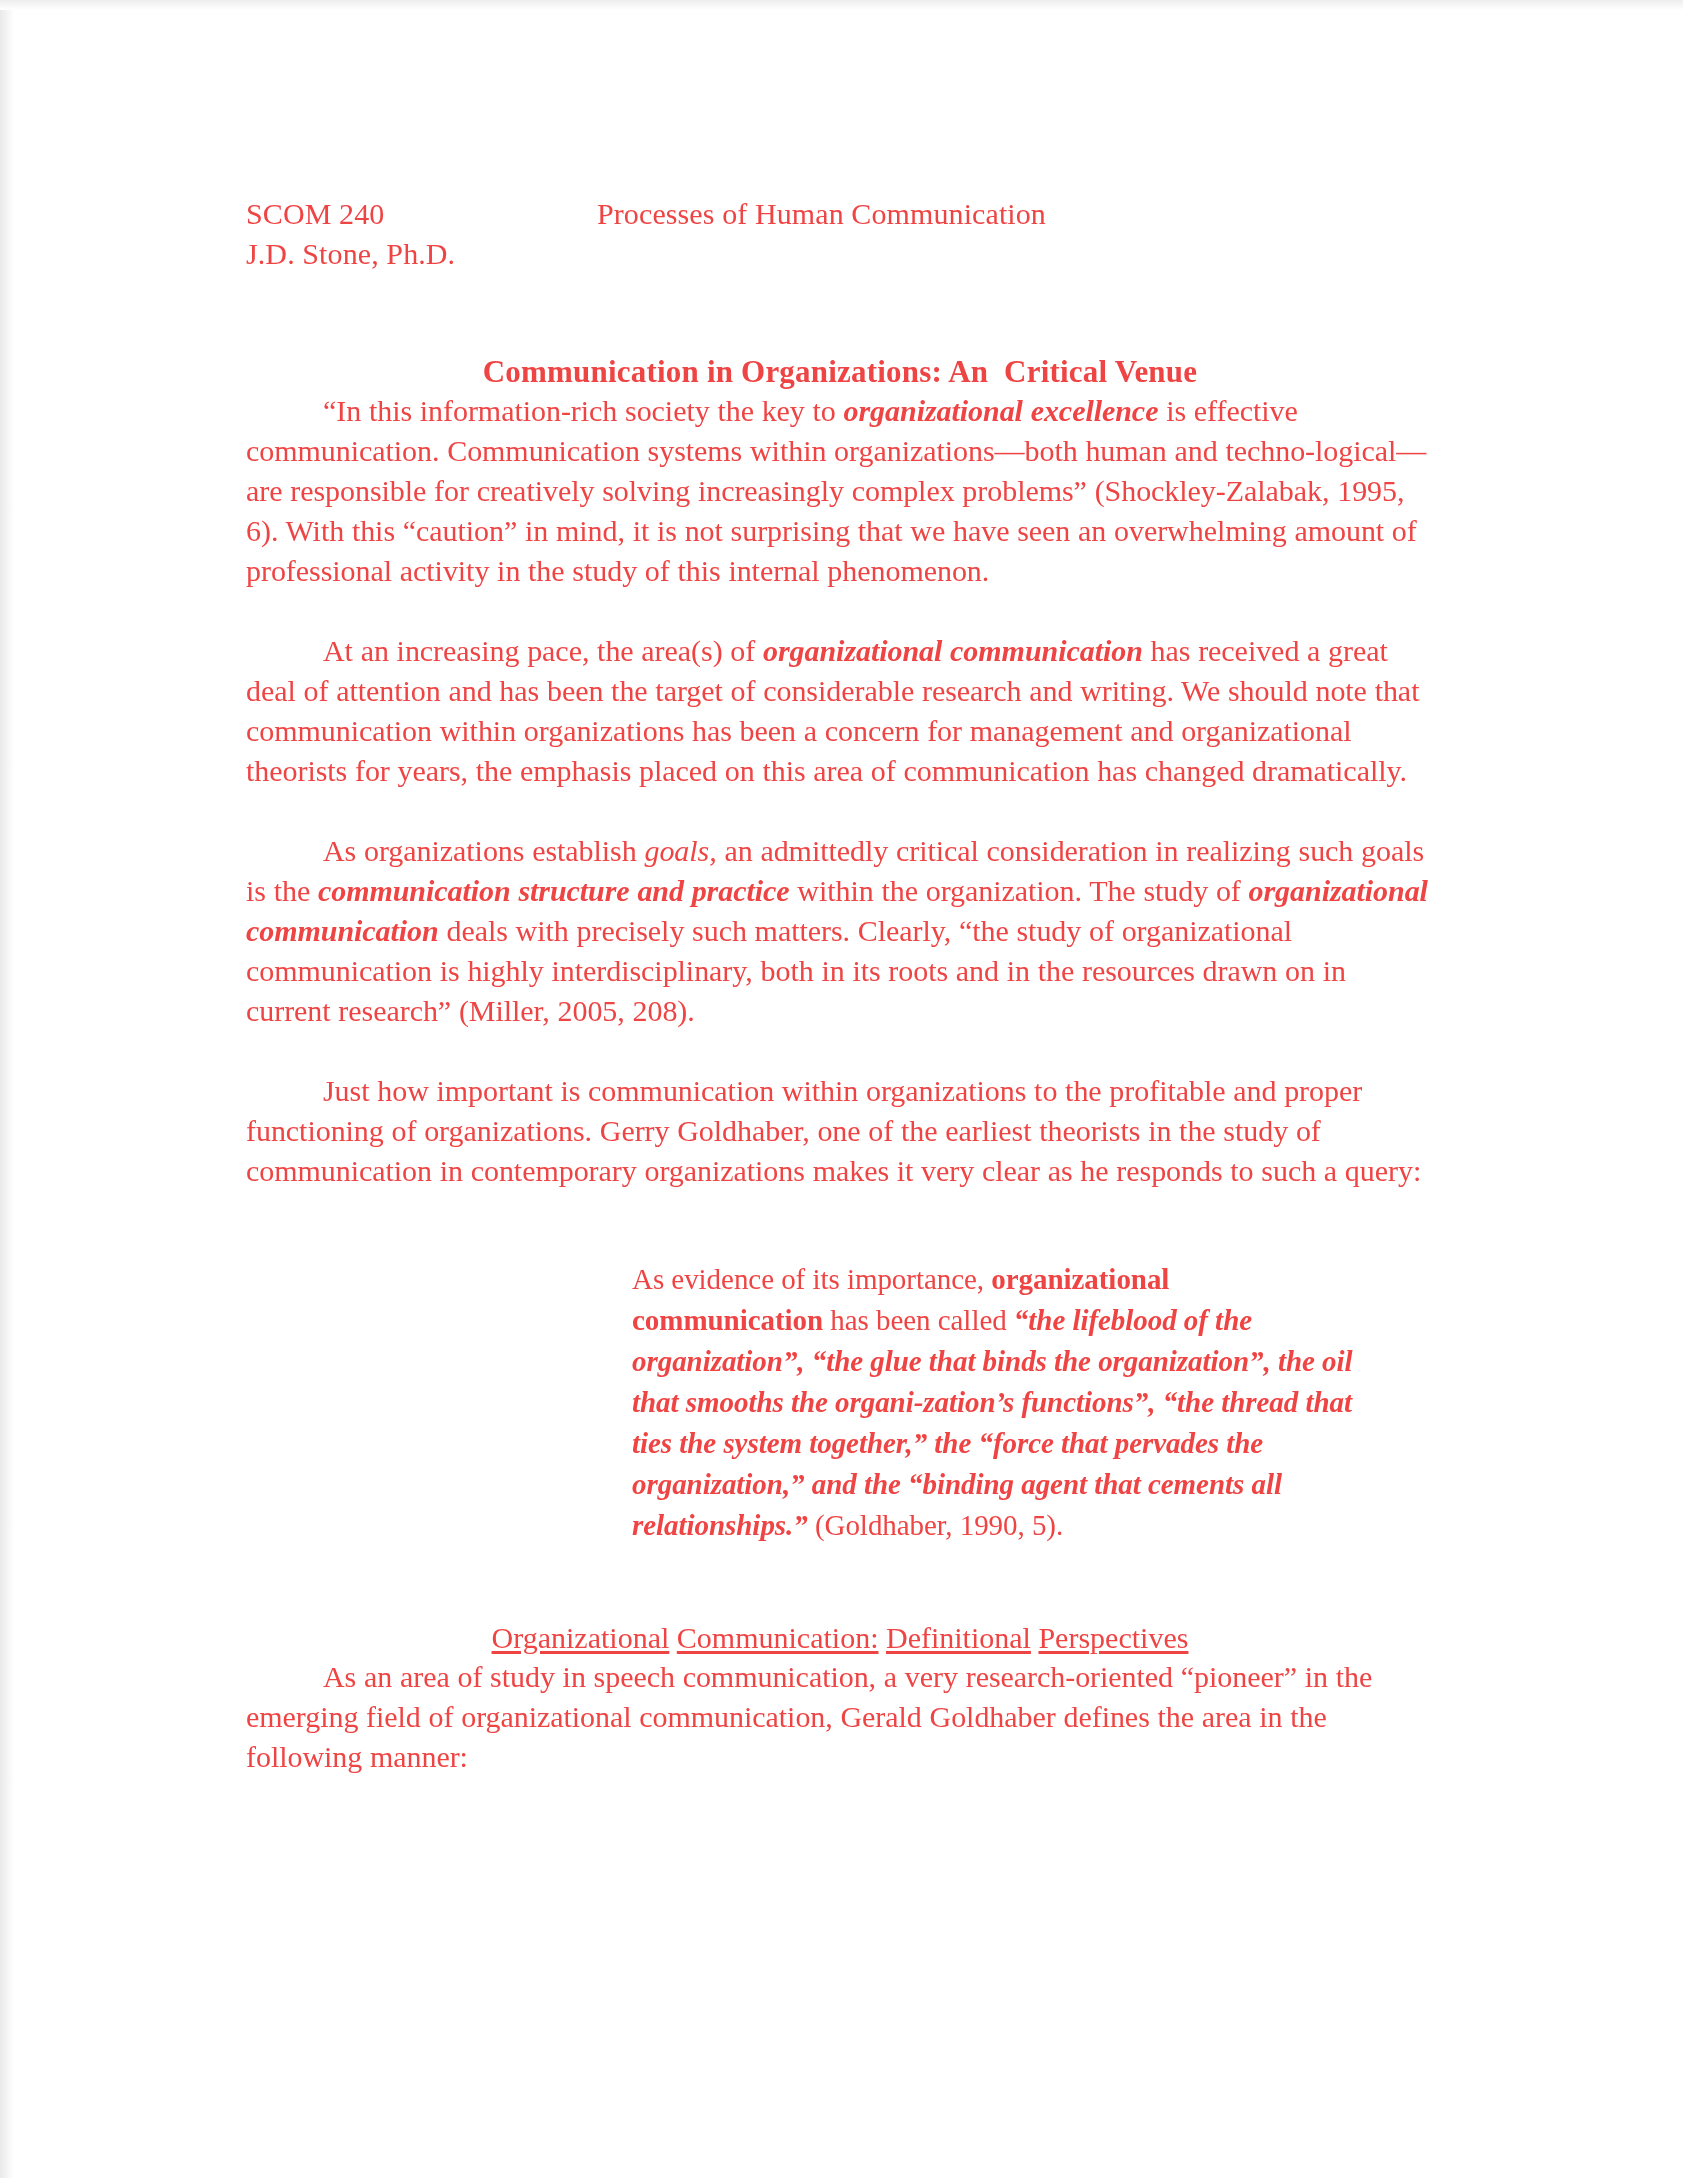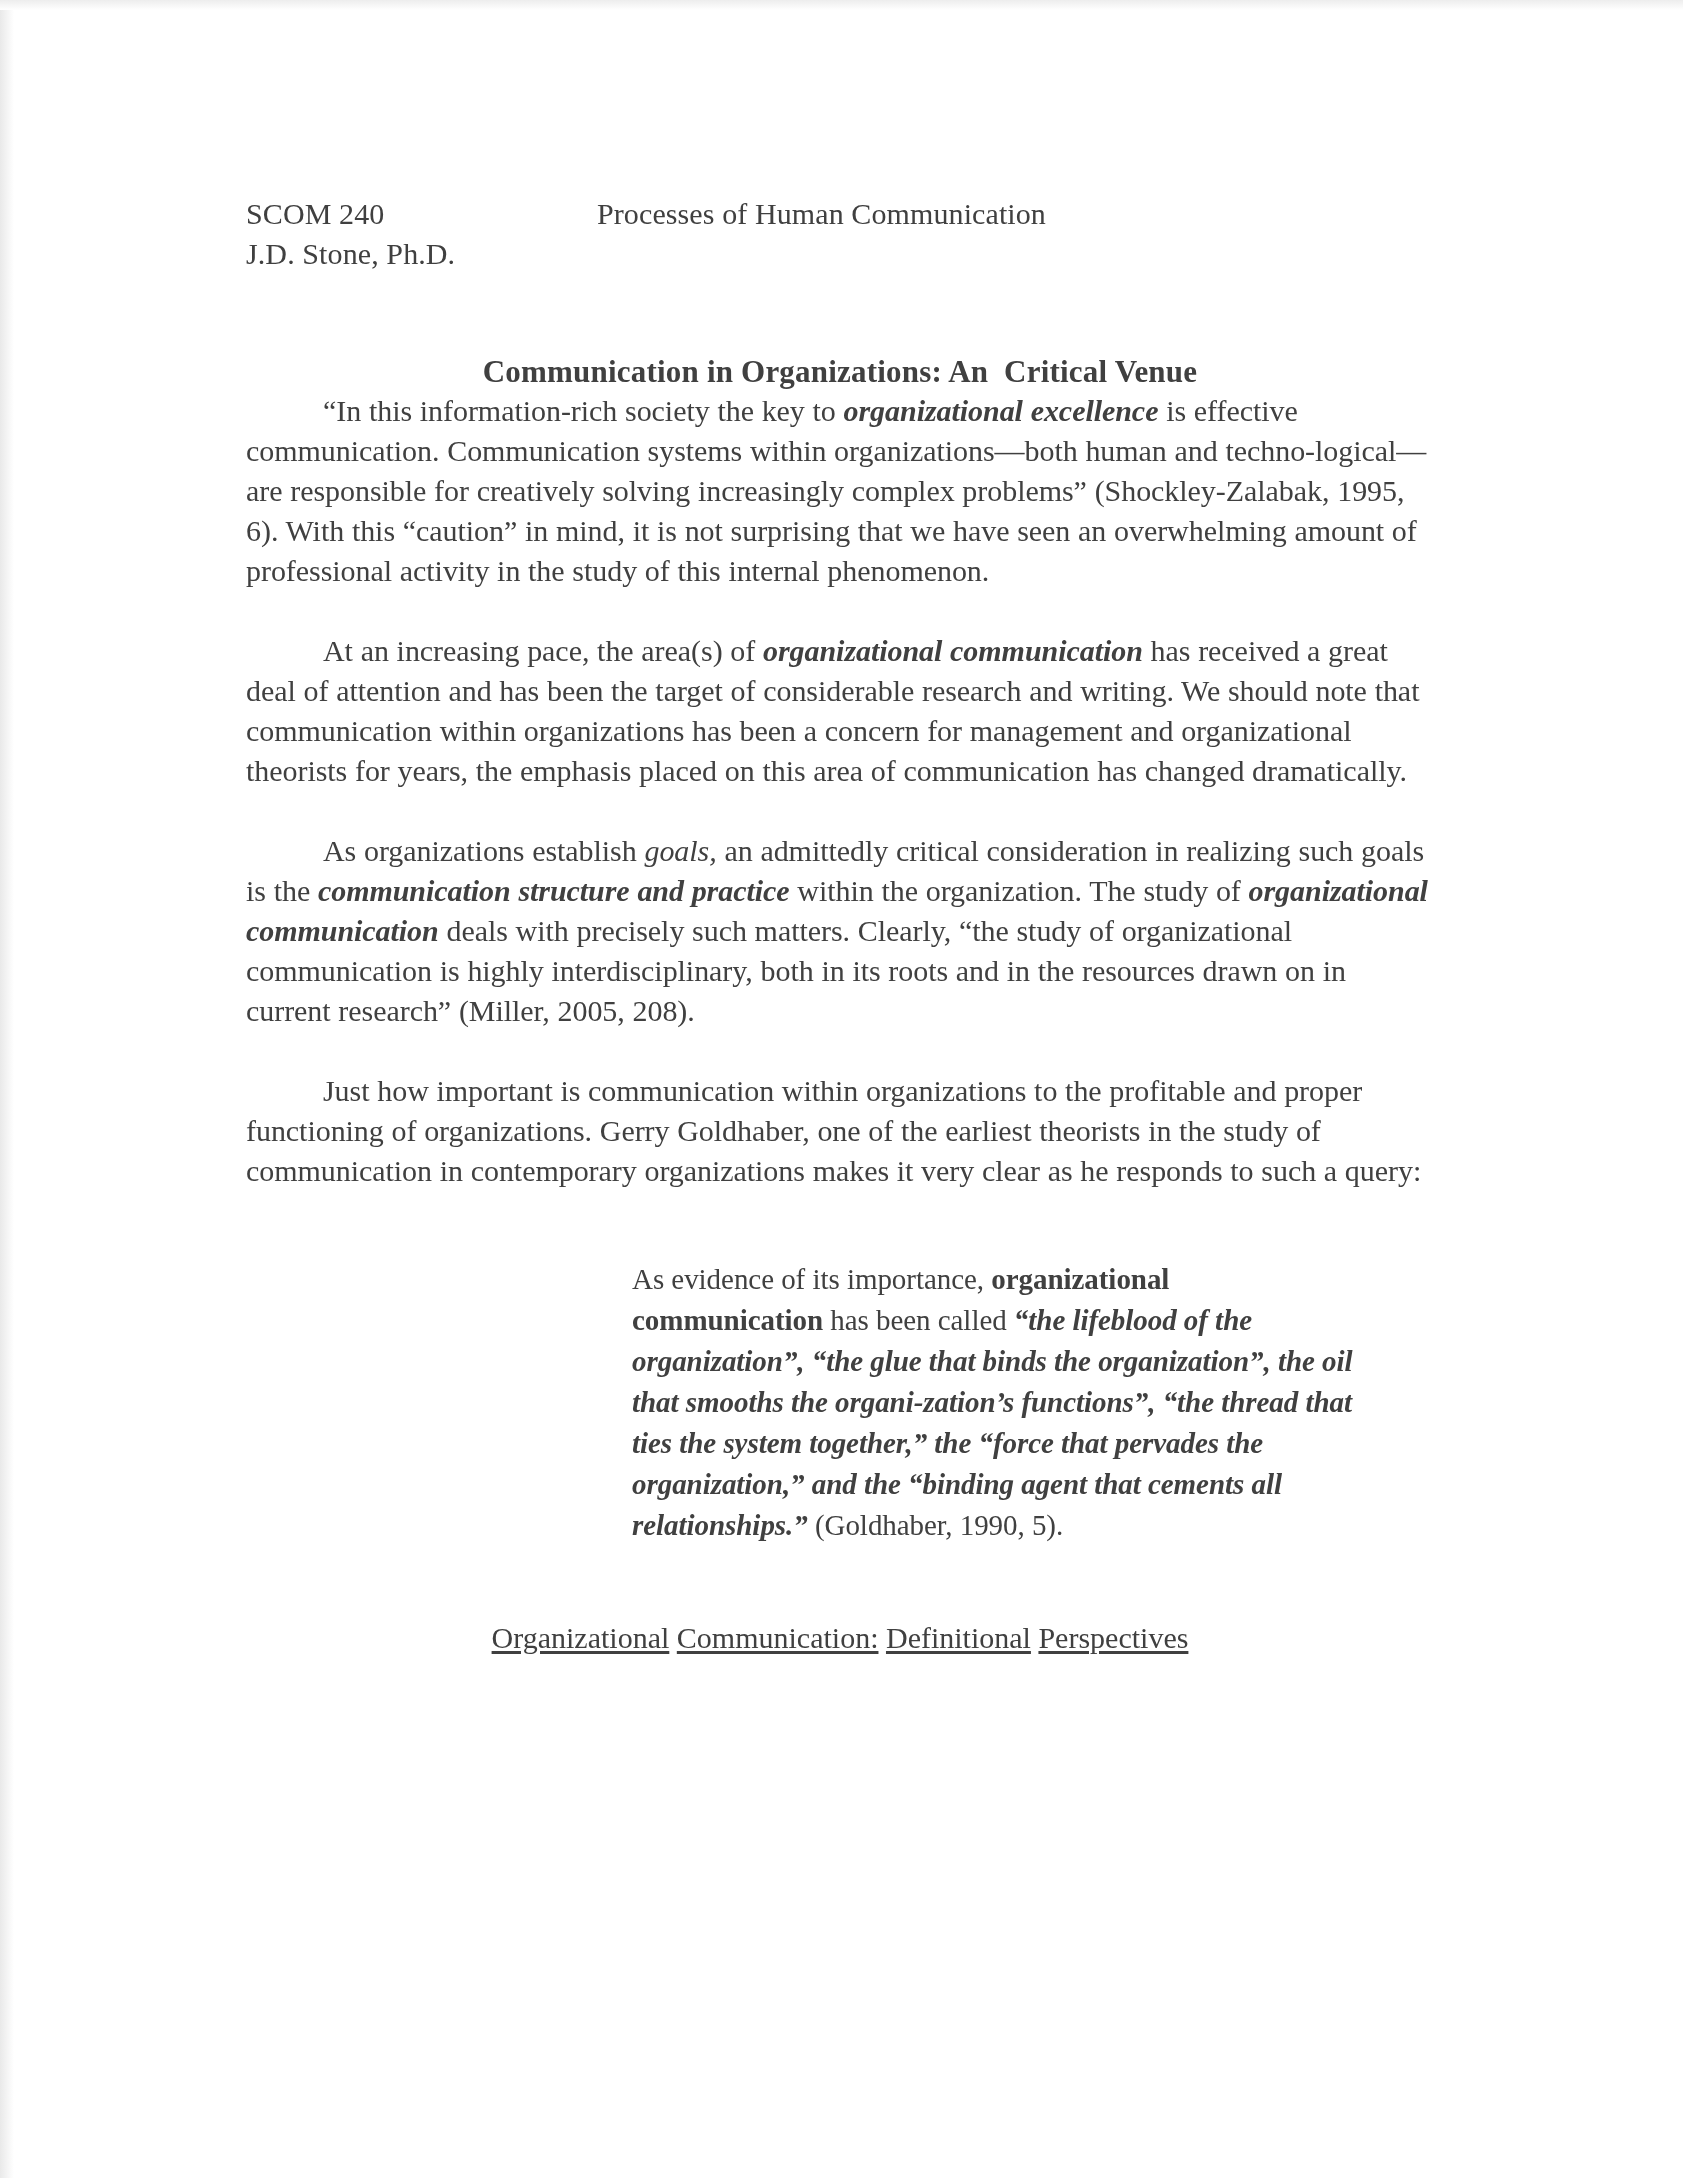--- a/index.html
+++ b/index.html
@@ -7,21 +7,21 @@
     padding: 0;
     background: #ffffff;
   }
   .page {
     position: relative;
     width: 1683px;
     height: 2178px;
     background: #ffffff;
     box-sizing: border-box;
     font-family: "Liberation Serif", "DejaVu Serif", serif;
-    color: #404040;
+    color: #ef4444;
     overflow: hidden;
   }
   
   .scan-edge-left {
     position: absolute;
     left: 0; top: 0;
     width: 14px; height: 2178px;
     background: linear-gradient(to right, #e9e9e9, #ffffff);
     pointer-events: none;
   }
@@ -146,16 +146,17 @@
     <p class="body-par gap-before"><span>At an increasing pace, the area(s) of </span><span style="font-weight: bold; font-style: italic;">organizational communication</span><span> has received a great deal of attention and has been the target of considerable research and writing. We should note that communication within organizations has been a concern for management and organizational theorists for years, the emphasis placed on this area of communication has changed dramatically.</span></p>
     <p class="body-par gap-before"><span>As organizations establish </span><span style="font-style: italic;">goals,</span><span> an admittedly critical consideration in realizing such goals is the </span><span style="font-weight: bold; font-style: italic;">communication structure and practice</span><span> within the organization.  The study of </span><span style="font-weight: bold; font-style: italic;">organizational communication</span><span> deals with precisely such matters.  Clearly, “the study of organizational communication is highly interdisciplinary, both in its roots and in the resources drawn on in current research” (Miller, 2005, 208).</span></p>
     <p class="body-par gap-before"><span>Just how important is communication within organizations to the profitable and proper functioning of organizations.  Gerry Goldhaber, one of the earliest theorists in the study of communication in contemporary organizations makes it very clear as he responds to such a query:</span></p>
 
     <div class="block-quote">
       <p><span>As evidence of its importance, </span><span style="font-weight: bold;">organizational communication</span><span> has been called </span><span style="font-weight: bold; font-style: italic;">“the lifeblood of the organization”, “the glue that binds the organization”, the oil that smooths the organi-zation’s functions”, “the thread that ties the system together,” the “force that pervades the organization,” and the “binding agent that cements all relationships.”</span><span> (Goldhaber, 1990, 5).</span></p>
     </div>
 
     <div class="section-heading"><span class="u">Organizational</span> <span class="u">Communication:</span> <span class="u">Definitional</span> <span class="u">Perspectives</span></div>
 
+    <p class="body-par after-heading"><span>As an area of study in speech communication, a very research-oriented “pioneer” in the emerging field of organizational communication, Gerald Goldhaber defines the area in the following manner:</span></p>
 
   </div>
 </div>
 
 
 </body></html>

